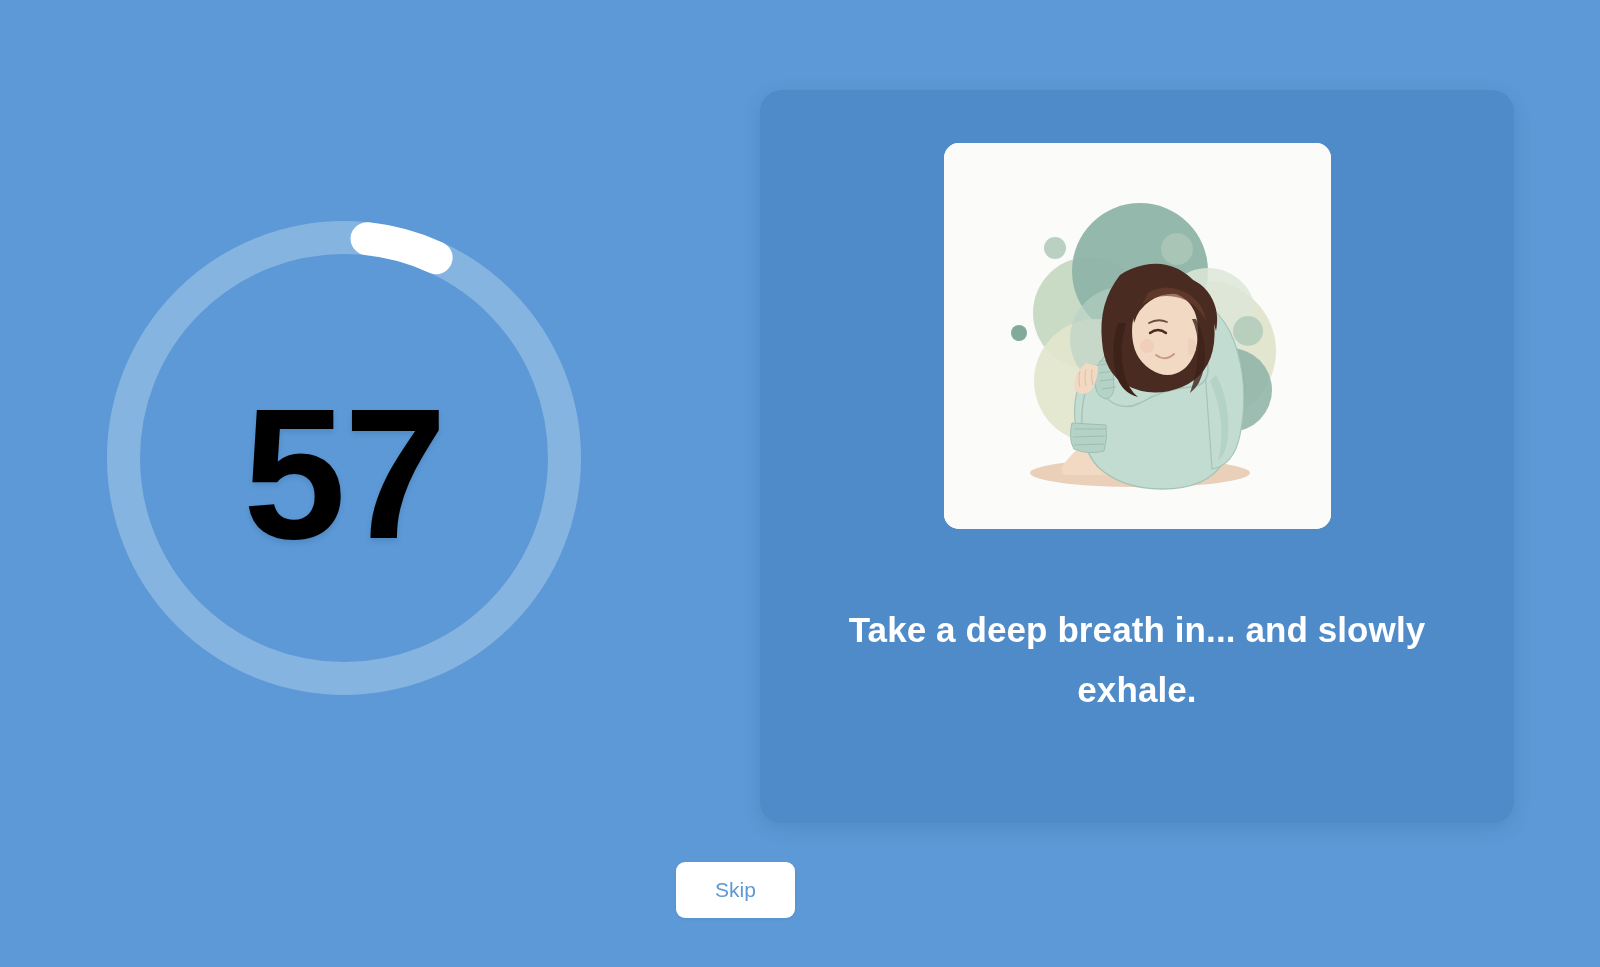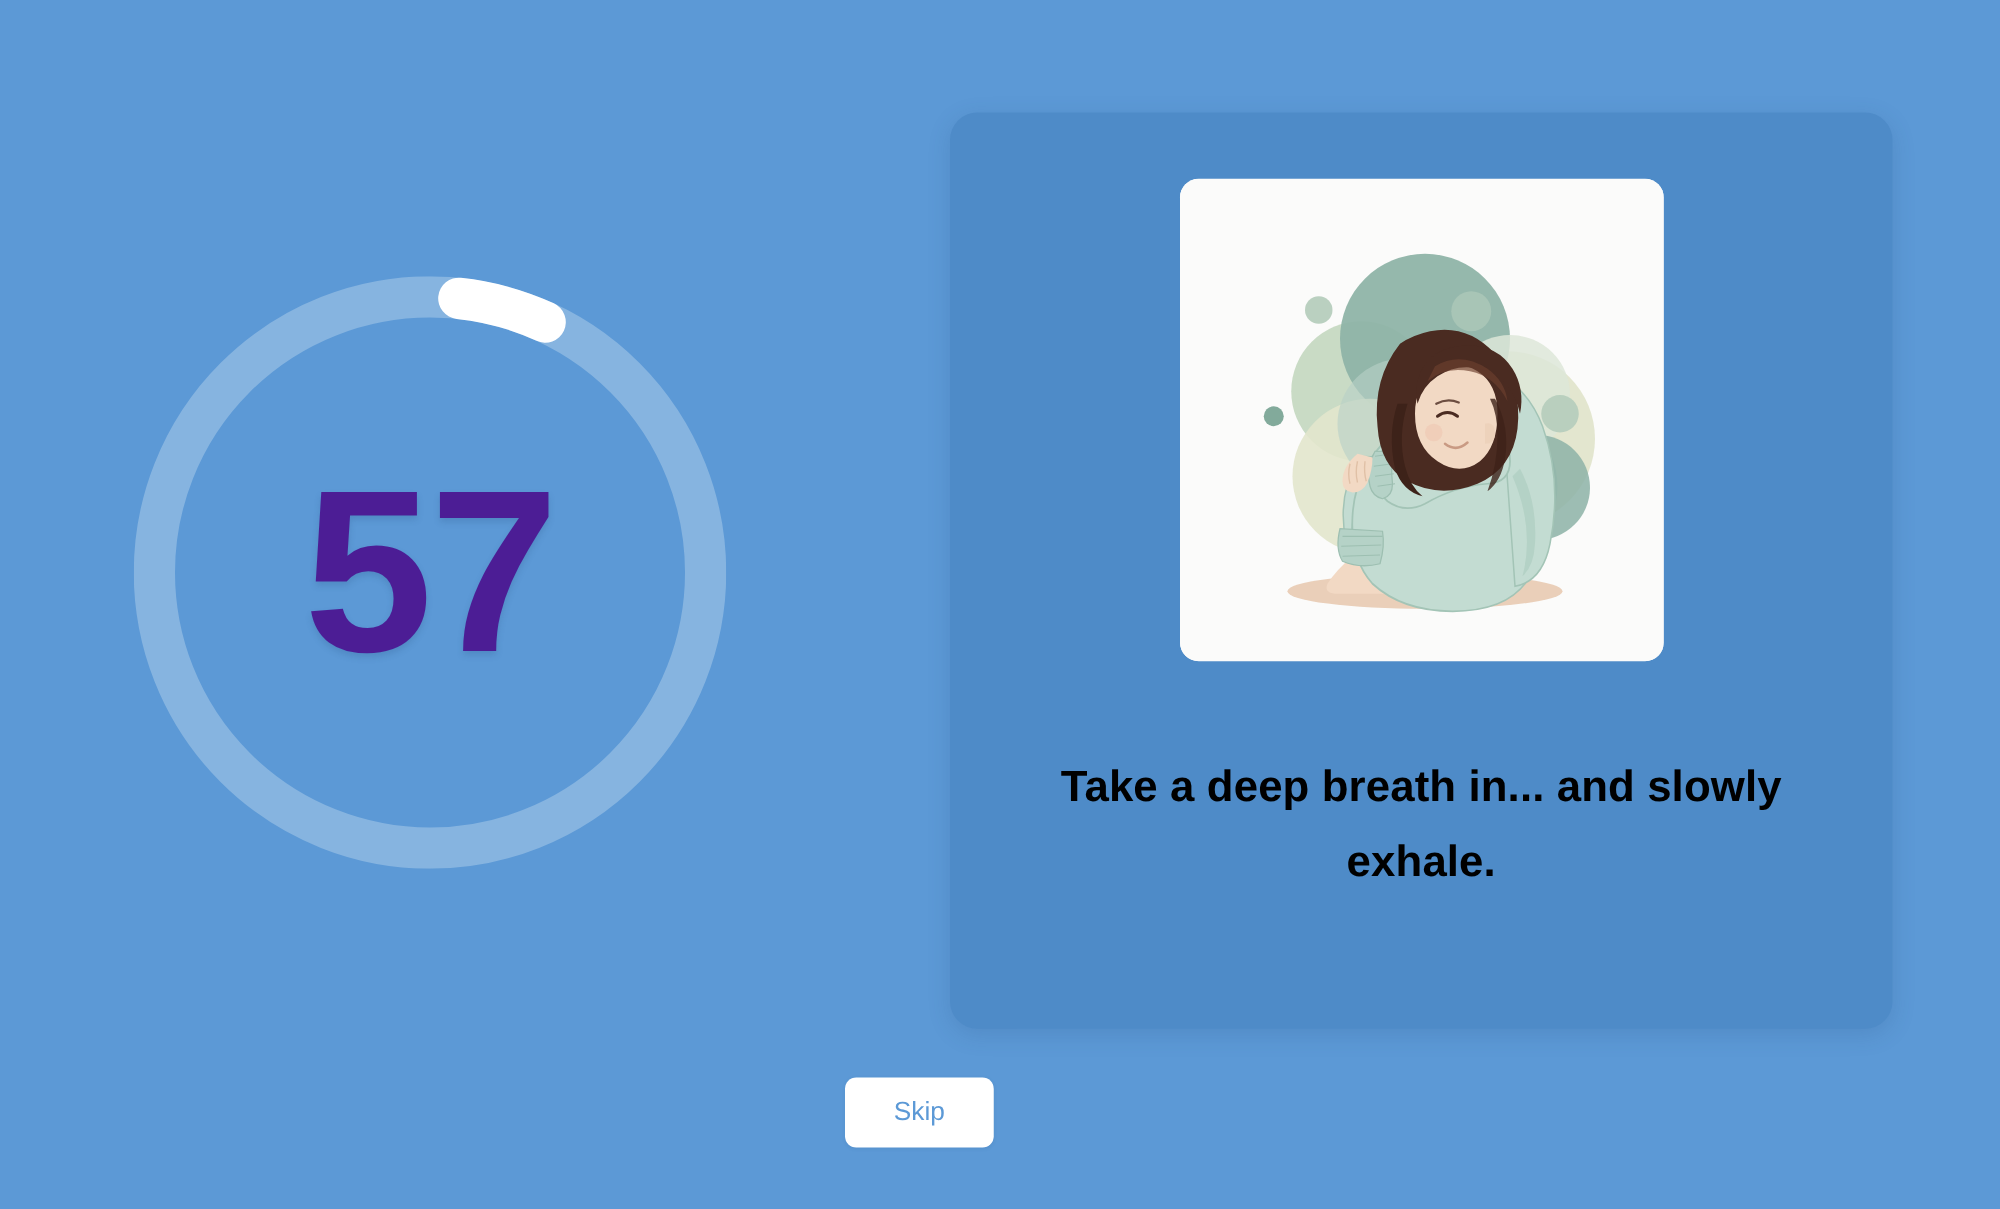--- a/index.html
+++ b/index.html
@@ -34,27 +34,27 @@
     position: absolute;
     left: 0;
     top: 0;
     width: 474px;
     height: 474px;
     display: block;
   }
   #timer-count {
     position: absolute;
     left: 0;
-    top: 0;
+    top: 16px;
     width: 474px;
     height: 474px;
     display: flex;
     align-items: center;
     justify-content: center;
-    color: #4c1d95;
+    color: #000000;
     font-size: 185px;
     font-weight: 700;
     letter-spacing: -2px;
     line-height: 1;
     text-shadow: 0 3px 5px rgba(40,80,130,0.22);
     user-select: none;
   }
 
   
   #prompt-card {
@@ -86,21 +86,21 @@
     width: 387px;
     height: 386px;
   }
 
   #prompt-text {
     position: absolute;
     left: 60px;
     top: 510px;
     width: 634px;
     text-align: center;
-    color: #000000;
+    color: #ffffff;
     font-size: 35px;
     font-weight: 700;
     line-height: 1.72;
     letter-spacing: 0.1px;
   }
 
   
   #skip-button {
     position: absolute;
     left: 676px;

